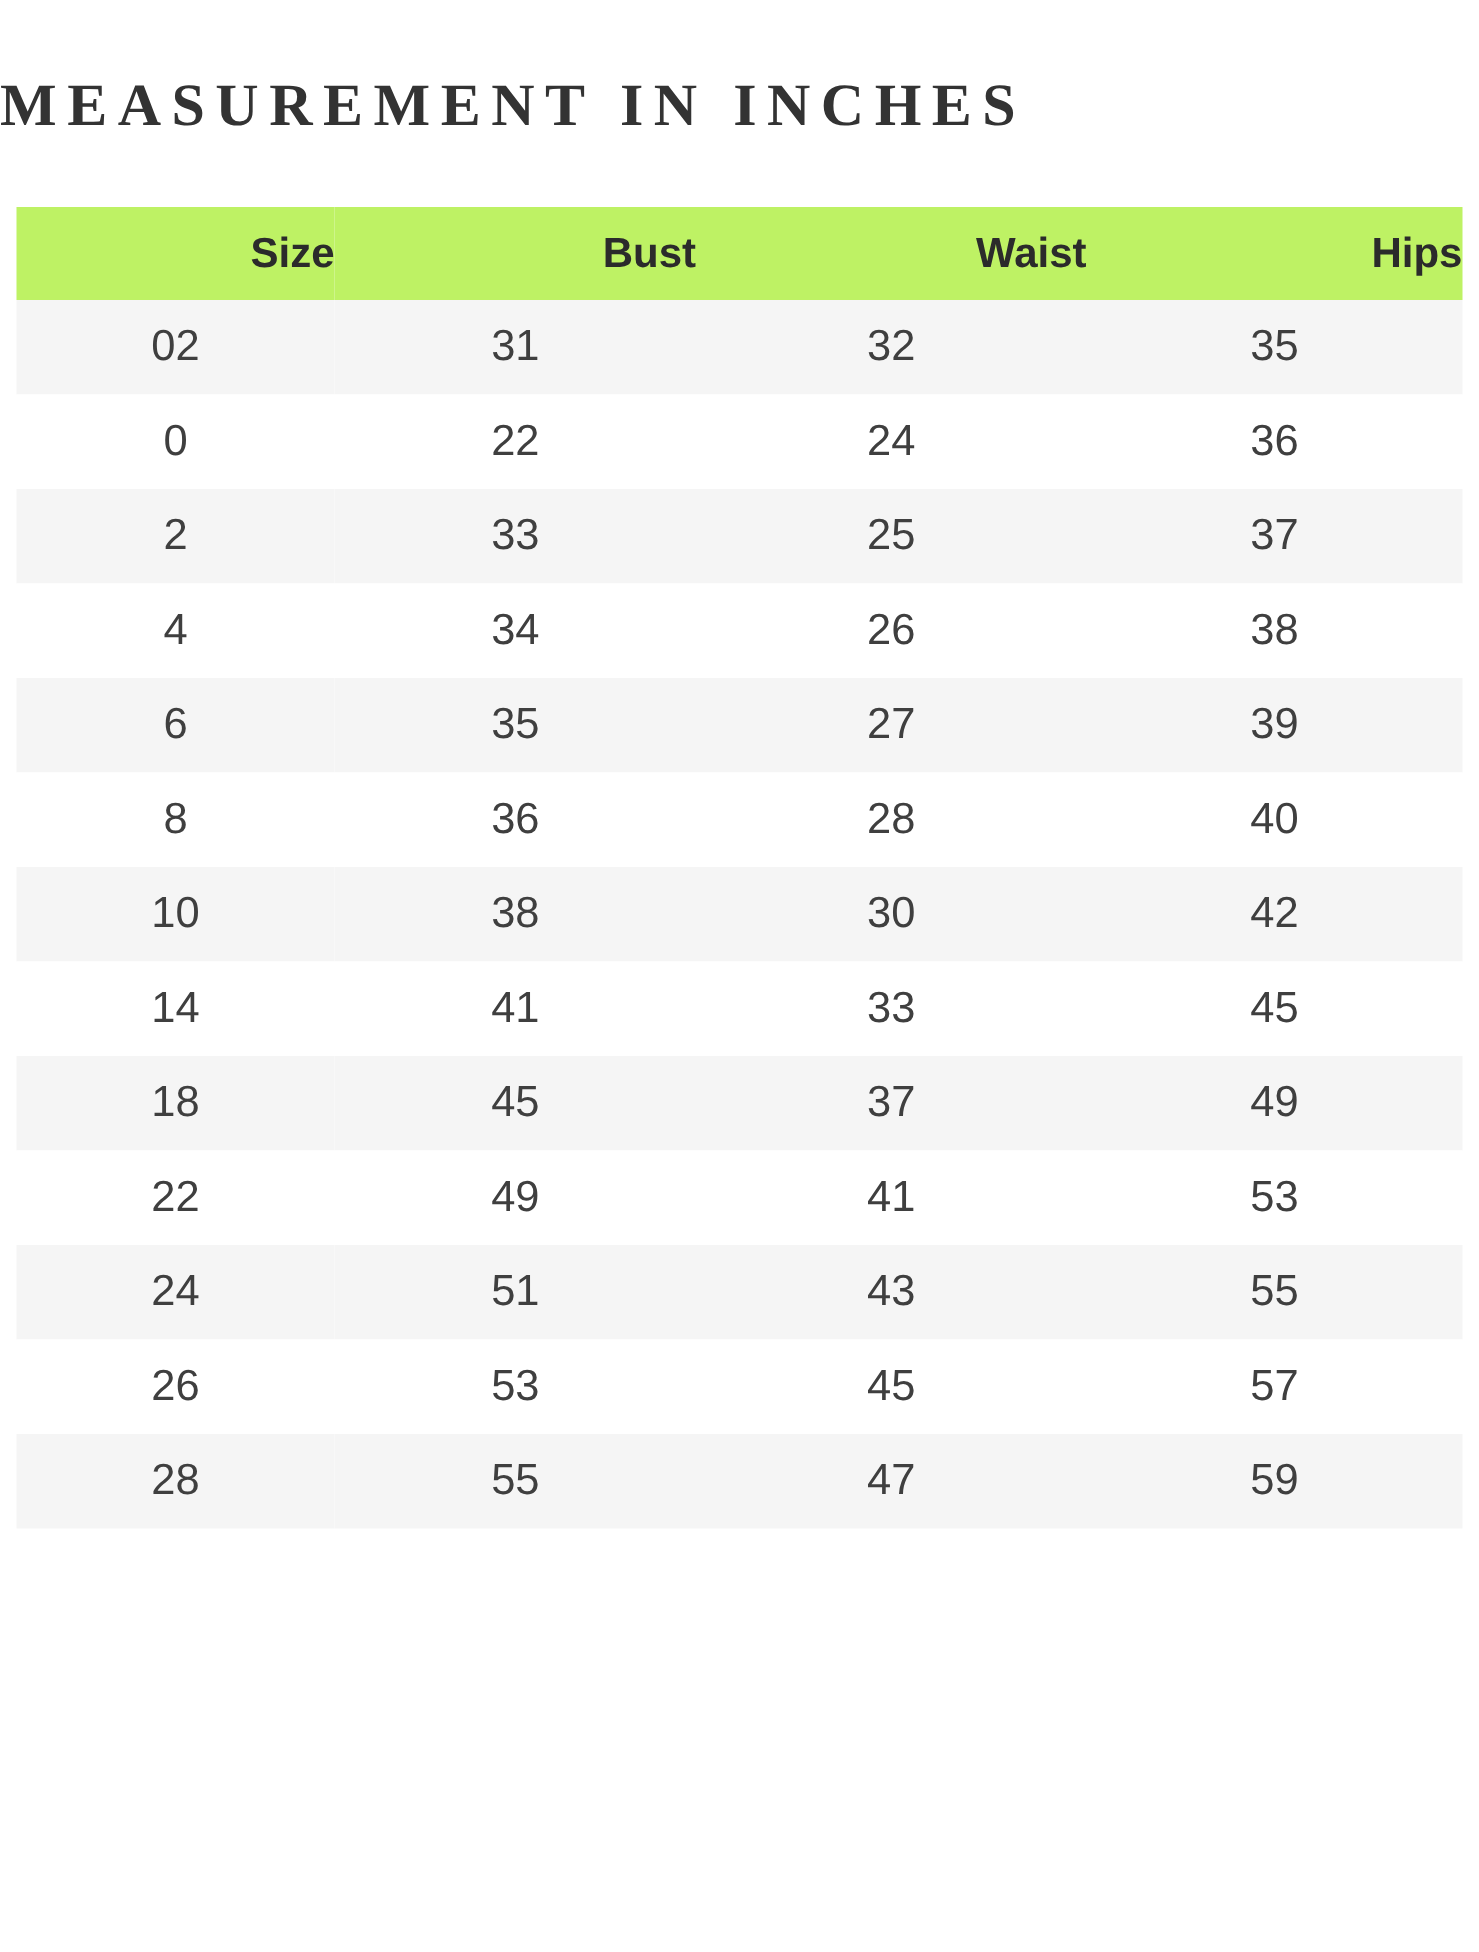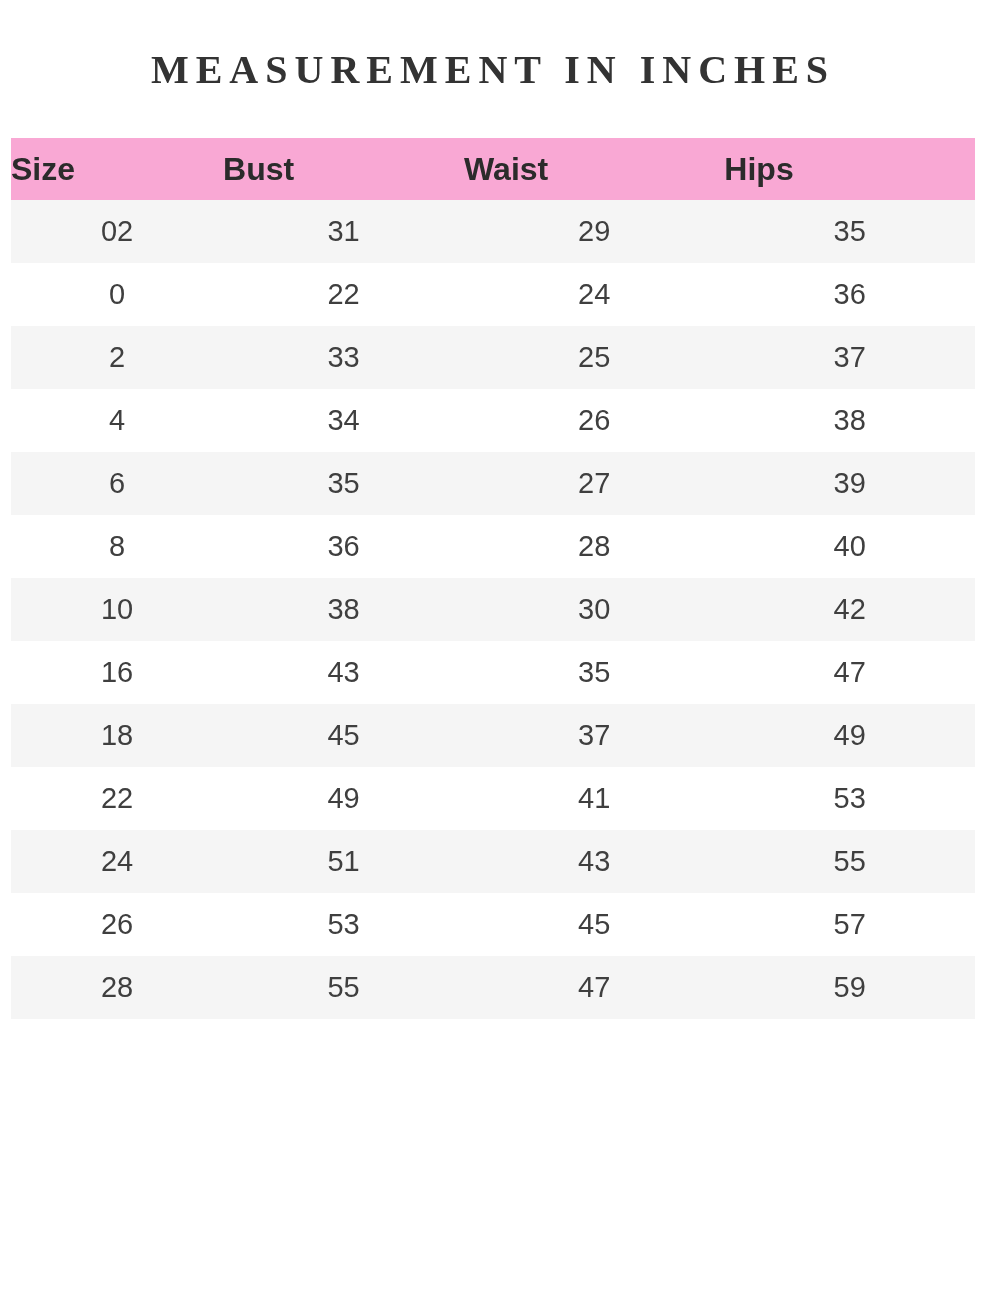--- a/index.html
+++ b/index.html
@@ -8,45 +8,45 @@
     background: #ffffff;
   }
   body {
     width: 986px;
     height: 1301px;
     font-family: "Liberation Sans", sans-serif;
     overflow: hidden;
   }
   .page-title {
     margin: 46px 0 0 0;
-    text-align: center;
+    text-align: left;
     font-family: "Liberation Serif", serif;
     font-weight: 600;
     font-size: 40px;
     line-height: 48px;
     letter-spacing: 7px;
     color: #333333;
   }
   table.size-table {
     width: 964px;
     margin: 44px auto 0 auto;
     border-collapse: collapse;
     table-layout: fixed;
   }
   col.c-size  { width: 22%; }
   col.c-bust  { width: 25%; }
   col.c-waist { width: 27%; }
   col.c-hips  { width: 26%; }
   thead th {
     height: 62px;
-    background: #f9a8d4;
-    font-size: 32px;
+    background: #bef264;
+    font-size: 28px;
     font-weight: 700;
     color: #2b2b2b;
-    text-align: left;
+    text-align: right;
     vertical-align: middle;
     padding: 0;
   }
   tbody td {
     height: 63px;
     font-size: 29px;
     font-weight: 400;
     color: #3f3f3f;
     text-align: center;
     vertical-align: middle;
@@ -76,21 +76,21 @@
         <th>Size</th>
         <th>Bust</th>
         <th>Waist</th>
         <th>Hips</th>
       </tr>
   </thead>
   <tbody>
       <tr>
         <td>02</td>
         <td>31</td>
-        <td>29</td>
+        <td>32</td>
         <td>35</td>
       </tr>
       <tr>
         <td>0</td>
         <td>22</td>
         <td>24</td>
         <td>36</td>
       </tr>
       <tr>
         <td>2</td>
@@ -116,24 +116,24 @@
         <td>28</td>
         <td>40</td>
       </tr>
       <tr>
         <td>10</td>
         <td>38</td>
         <td>30</td>
         <td>42</td>
       </tr>
       <tr>
-        <td>16</td>
-        <td>43</td>
-        <td>35</td>
-        <td>47</td>
+        <td>14</td>
+        <td>41</td>
+        <td>33</td>
+        <td>45</td>
       </tr>
       <tr>
         <td>18</td>
         <td>45</td>
         <td>37</td>
         <td>49</td>
       </tr>
       <tr>
         <td>22</td>
         <td>49</td>

